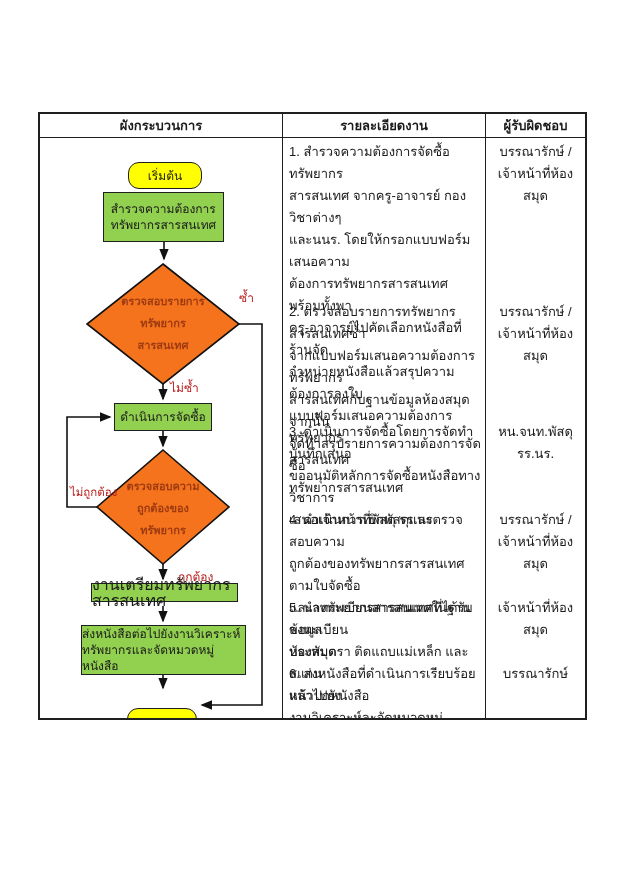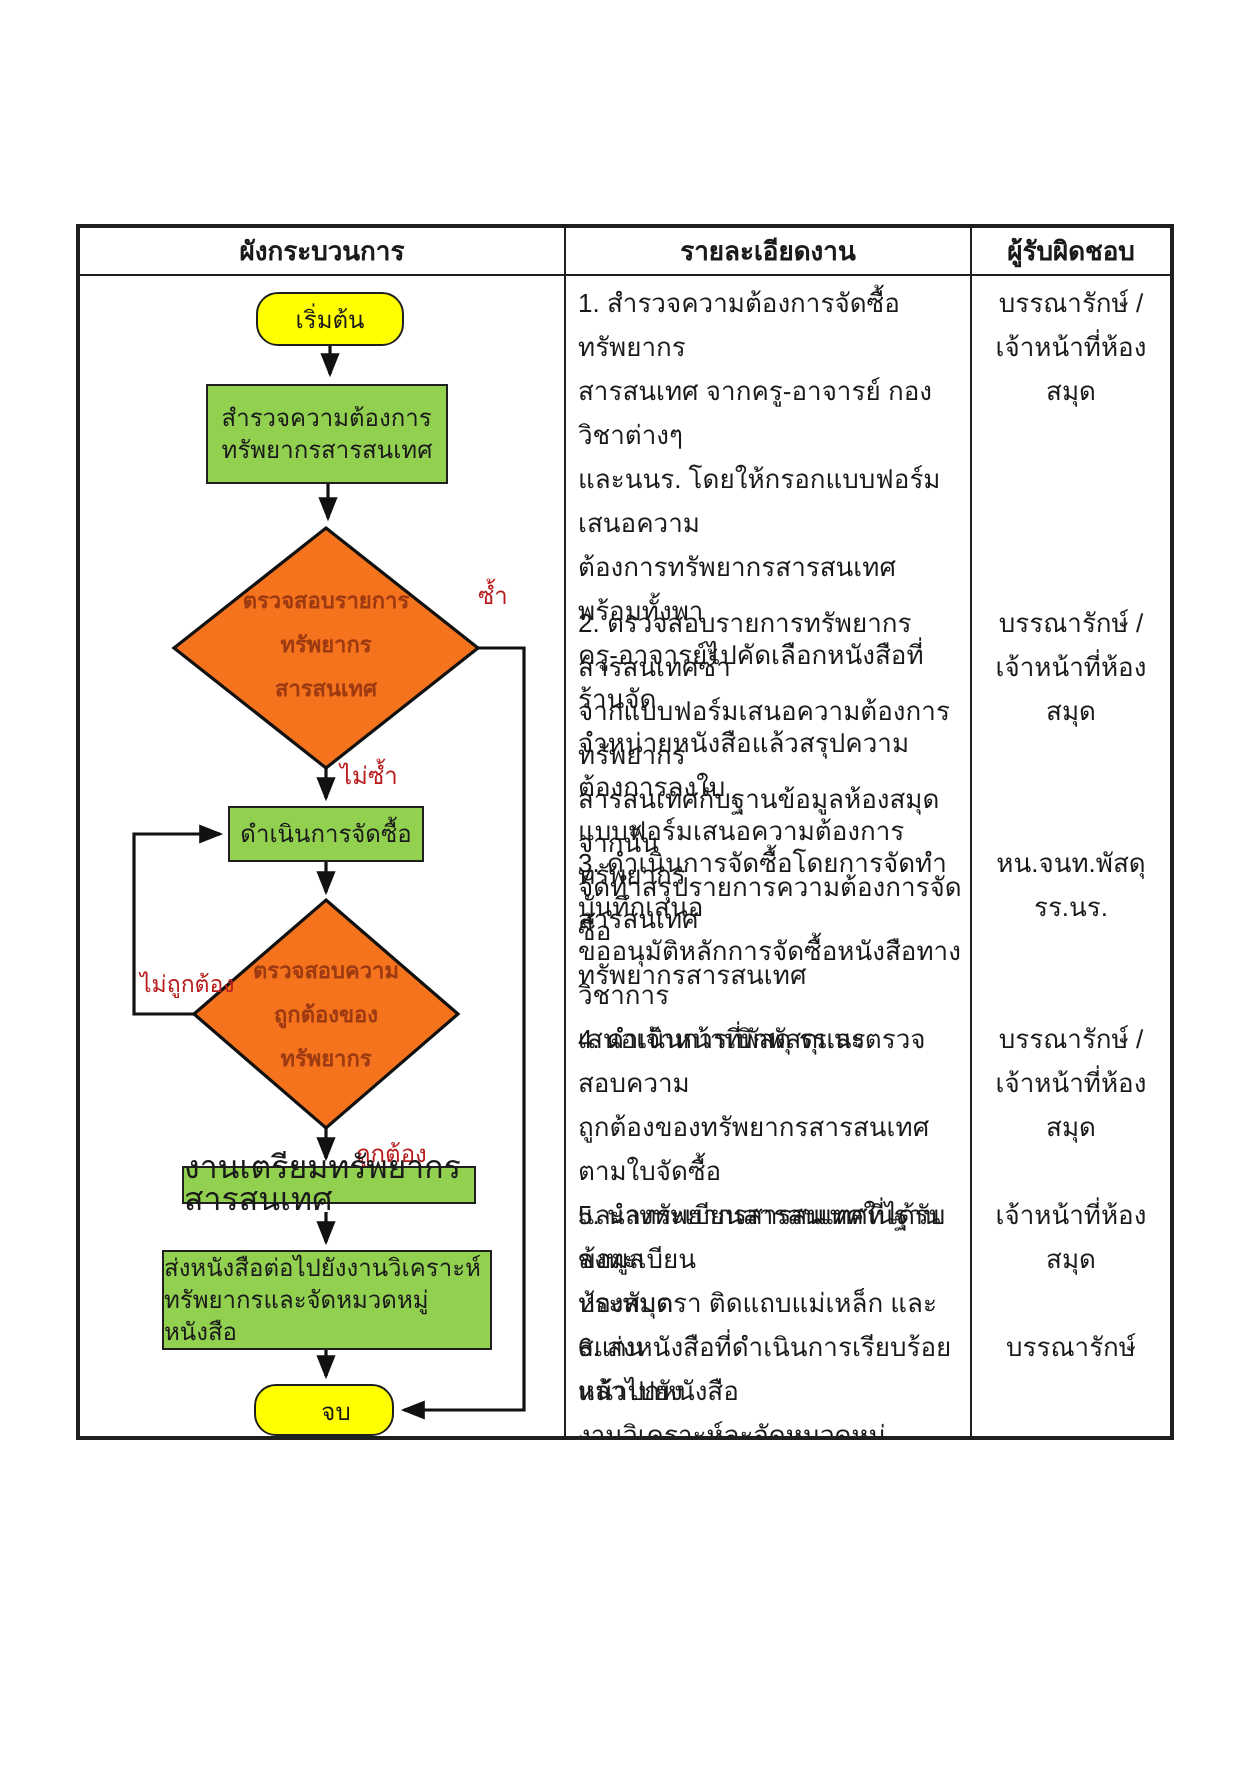--- a/index.html
+++ b/index.html
@@ -21,21 +21,21 @@
     border-bottom:1.5px solid var(--border);display:flex;align-items:center;justify-content:center;
     font-weight:bold;font-size:13px;box-sizing:border-box;
   }
   .cell{position:relative;box-sizing:border-box;overflow:hidden;}
   .vline{border-right:1.5px solid var(--border);}
   
   .fc-svg{position:absolute;left:0;top:0;}
   .terminal{
     position:absolute;background:var(--terminal-fill);border:1.6px solid var(--border);
     border-radius:11px;display:flex;align-items:center;justify-content:center;
-    font-size:12px;box-sizing:border-box;
+    font-size:12px;box-sizing:border-box;margin-top:16px;
   }
   .process{
     position:absolute;background:var(--process-fill);border:1.6px solid var(--border);
     display:flex;align-items:center;justify-content:center;text-align:left;
     font-size:12px;line-height:16px;white-space:pre-line;box-sizing:border-box;
   }
   .dtext{
     position:absolute;text-align:center;white-space:pre-line;color:var(--decision-text);
     font-size:11px;line-height:22px;font-weight:bold;
   }

